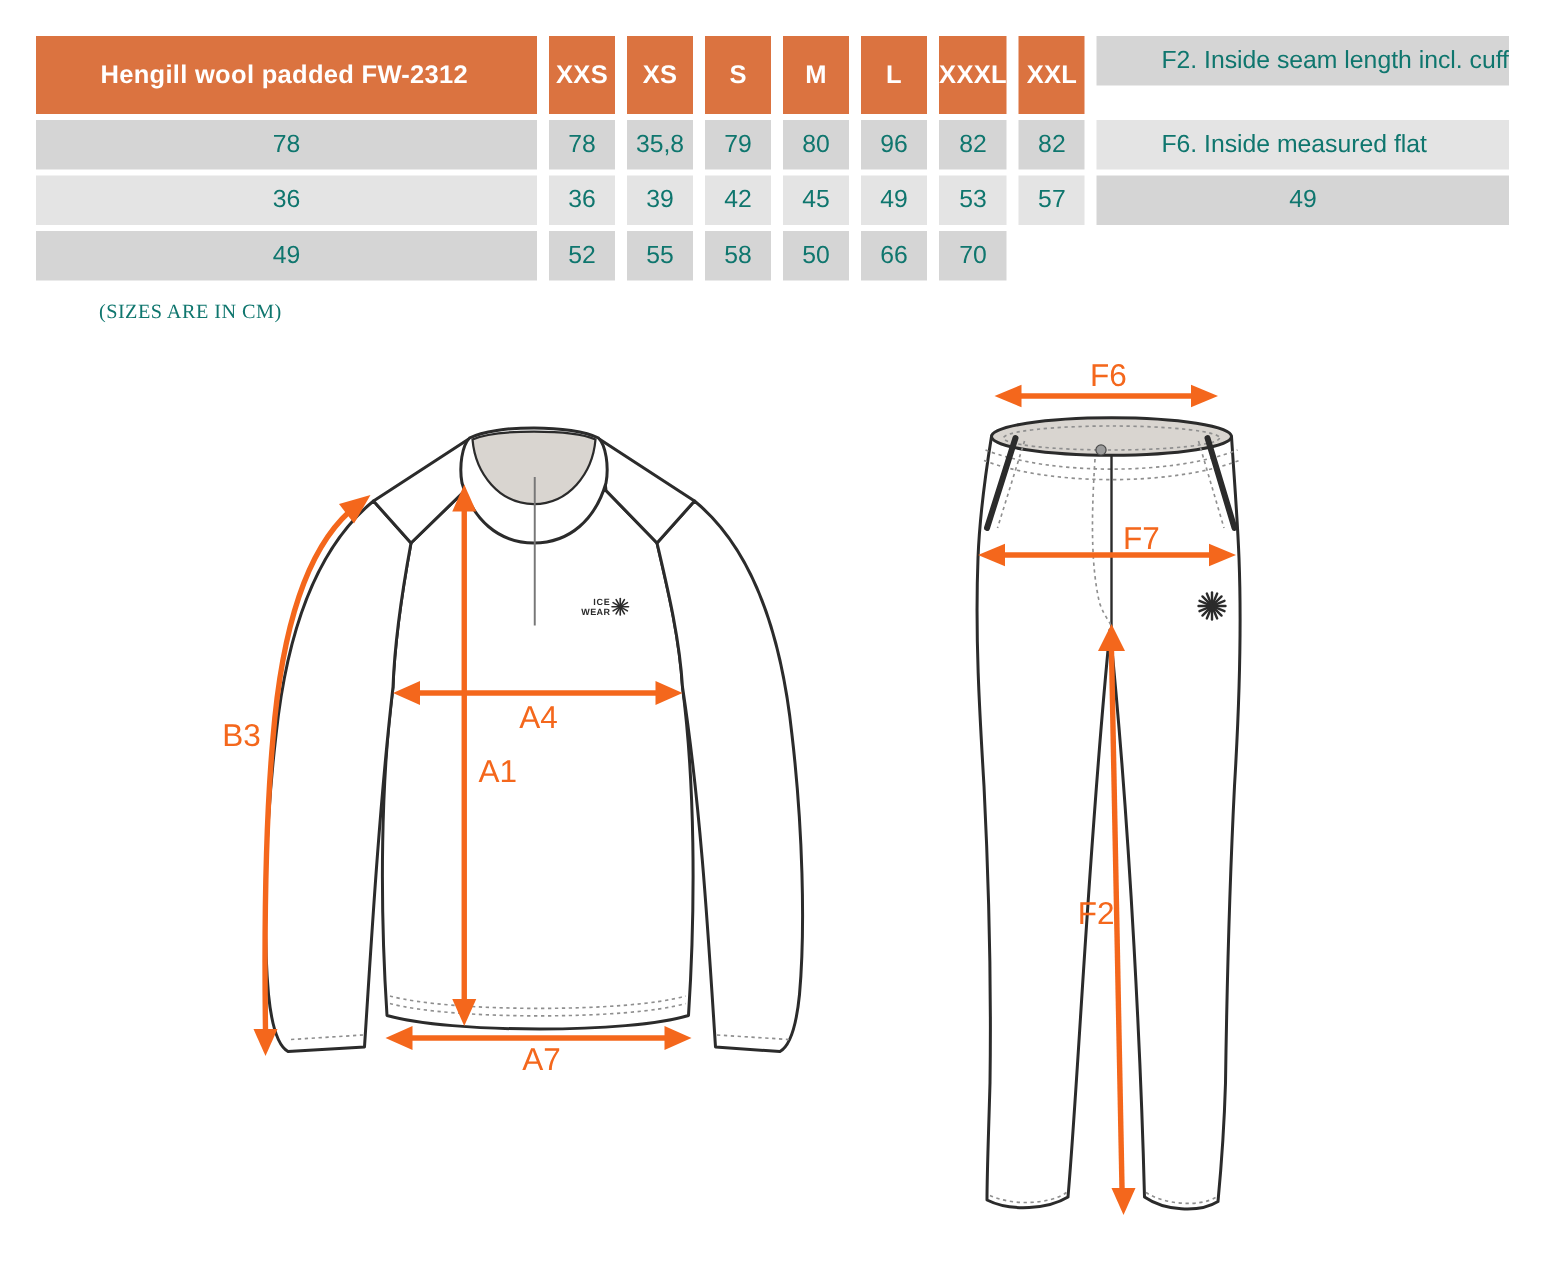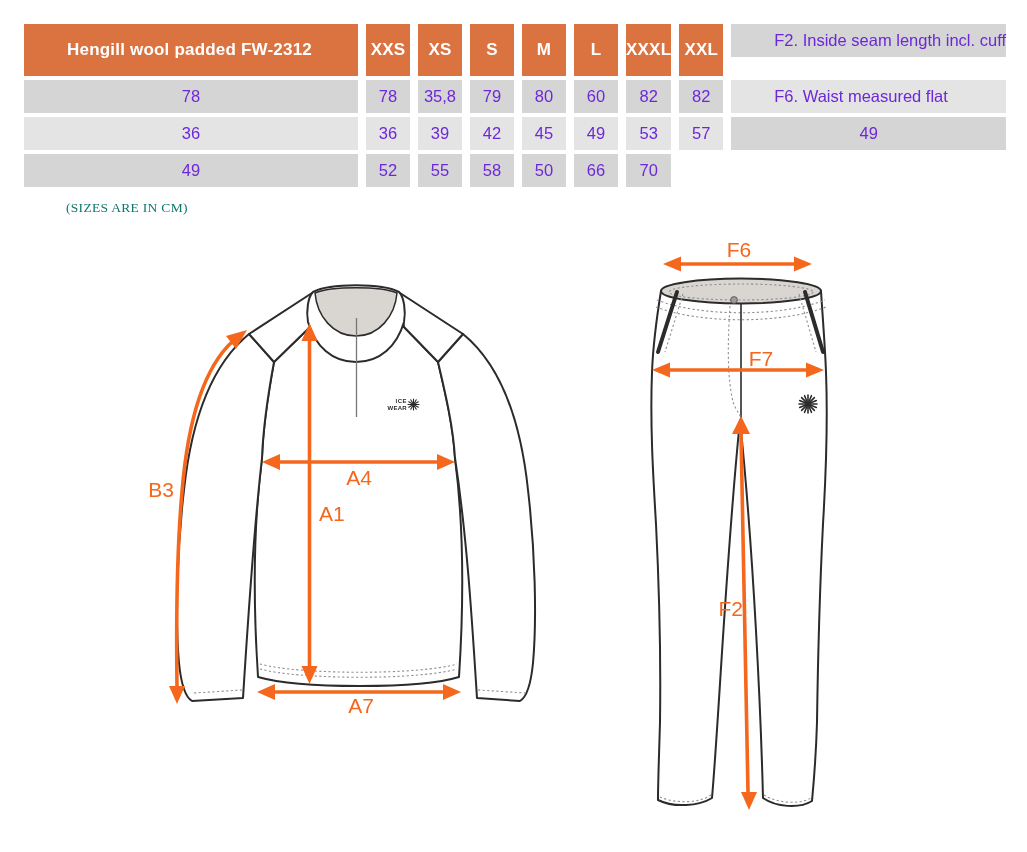--- a/index.html
+++ b/index.html
@@ -5,21 +5,21 @@
   html,body{margin:0;padding:0;background:#ffffff;}
   #page{position:relative;width:1027px;height:852px;background:#ffffff;overflow:hidden;
         font-family:"Liberation Sans",sans-serif;}
 
   
   .size-table{position:absolute;left:24px;top:24px;width:982px;display:grid;
               grid-template-columns:334px repeat(8,1fr);column-gap:8px;row-gap:4px;}
   .cell{display:flex;align-items:center;justify-content:center;white-space:nowrap;}
   .head{background:#DB7340;color:#ffffff;font-weight:bold;font-size:17px;height:52px;letter-spacing:.2px;}
   .product{justify-content:flex-start;padding-left:43px;}
-  .row{height:33px;font-size:16.5px;color:#6d28d9;}
+  .row{height:33px;font-size:16.5px;color:#0f766e;}
   .label{justify-content:flex-start;padding-left:43px;}
   .dark{background:#D5D5D5;}
   .light{background:#E4E4E4;}
 
   
   .units-note{position:absolute;left:66px;top:200px;font-size:13.5px;color:#0f766e;letter-spacing:.3px;font-family:Liberation Serif, serif;}
 
   
   .diagram{position:absolute;}
   #sweater-svg{left:140px;top:258px;width:420px;height:462px;}
@@ -50,24 +50,24 @@
       <div class="cell head size">M</div>
       <div class="cell head size">L</div>
       <div class="cell head size">XXXL</div>
       <div class="cell head size">XXL</div>
       <div class="cell row label dark">F2. Inside seam length incl. cuff</div>
       <div class="cell row val dark">78</div>
       <div class="cell row val dark">78</div>
       <div class="cell row val dark">35,8</div>
       <div class="cell row val dark">79</div>
       <div class="cell row val dark">80</div>
-      <div class="cell row val dark">60</div>
+      <div class="cell row val dark">96</div>
       <div class="cell row val dark">82</div>
       <div class="cell row val dark">82</div>
-      <div class="cell row label light">F6. Waist measured flat</div>
+      <div class="cell row label light">F6. Inside measured flat</div>
       <div class="cell row val light">36</div>
       <div class="cell row val light">36</div>
       <div class="cell row val light">39</div>
       <div class="cell row val light">42</div>
       <div class="cell row val light">45</div>
       <div class="cell row val light">49</div>
       <div class="cell row val light">53</div>
       <div class="cell row val light">57</div>
       <div class="cell row val dark">49</div>
       <div class="cell row val dark">49</div>

